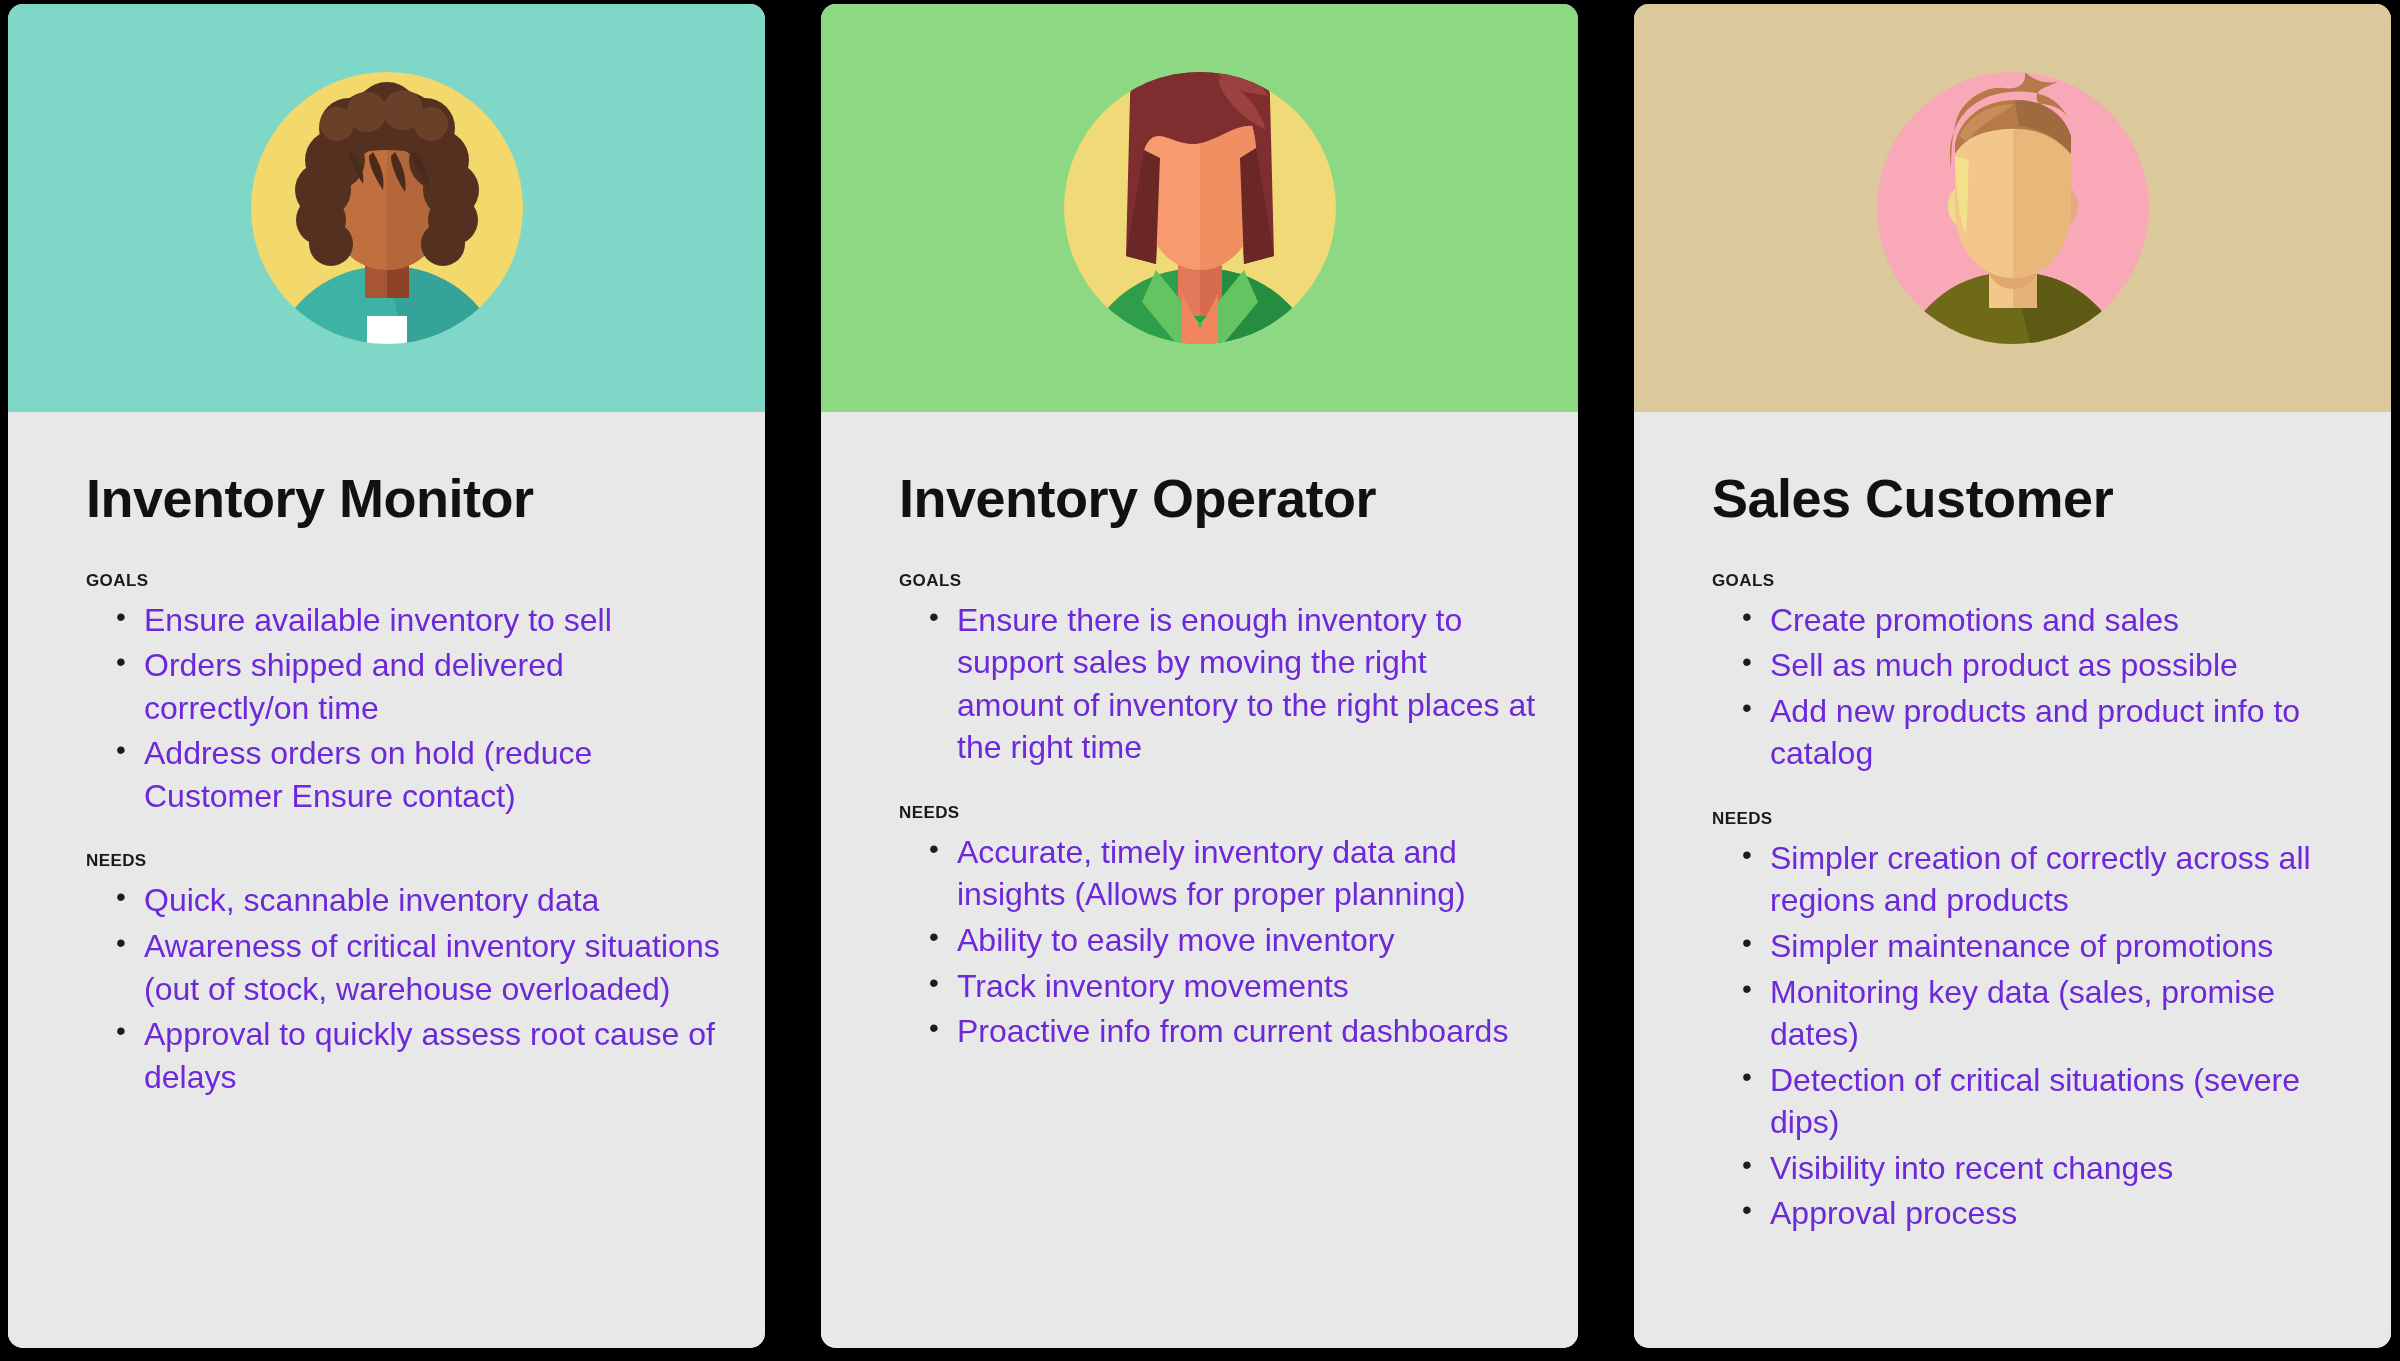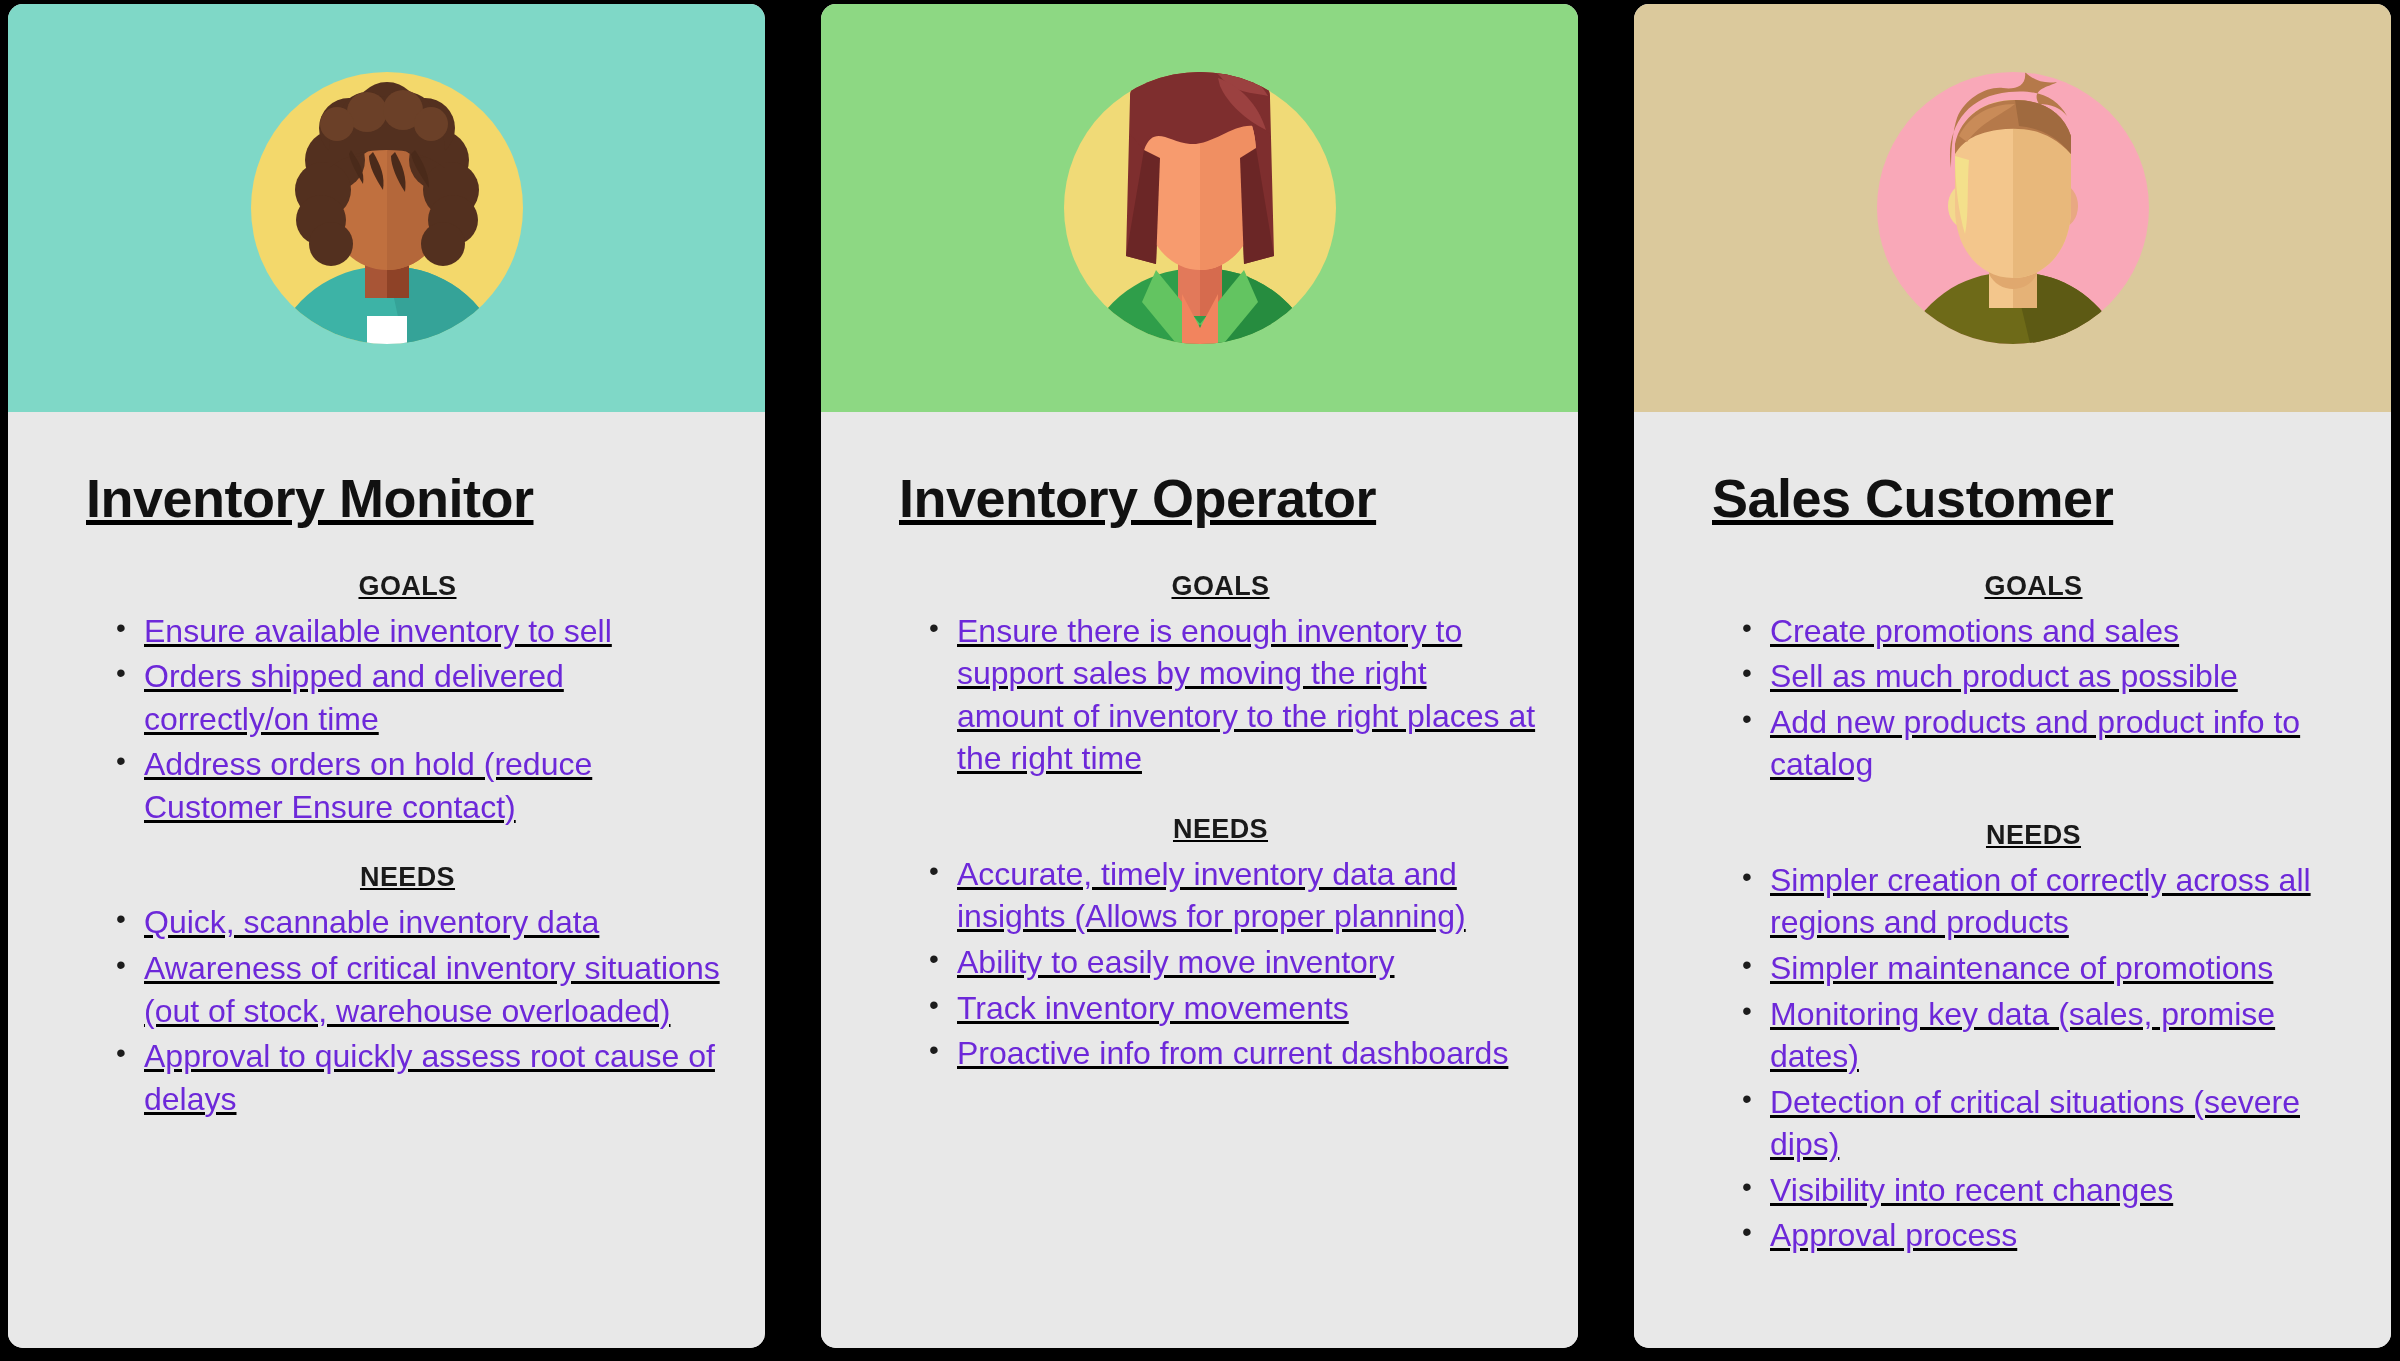--- a/index.html
+++ b/index.html
@@ -47,42 +47,40 @@
   }
 
   .avatar {
     display: block;
   }
 
   .card-body {
     flex: 1 1 auto;
     background: #E8E8E8;
     padding: 58px 36px 0 78px;
-    text-decoration: underline;
   }
 
   .persona-title {
     font-size: 54px;
     font-weight: bold;
     color: #111111;
     letter-spacing: -0.5px;
     line-height: 1.05;
     margin-bottom: 44px;
   }
 
   .section { margin-bottom: 34px; }
   .section:last-child { margin-bottom: 0; }
 
   .section-label {
-    font-size: 27px;
+    font-size: 17px;
     font-weight: bold;
     color: #1a1a1a;
     letter-spacing: 0.4px;
     margin-bottom: 8px;
-    text-align: center;
   }
 
   .bullet-list {
     list-style: none;
     padding-left: 30px;
   }
 
   .bullet-item {
     position: relative;
     font-size: 32px;

